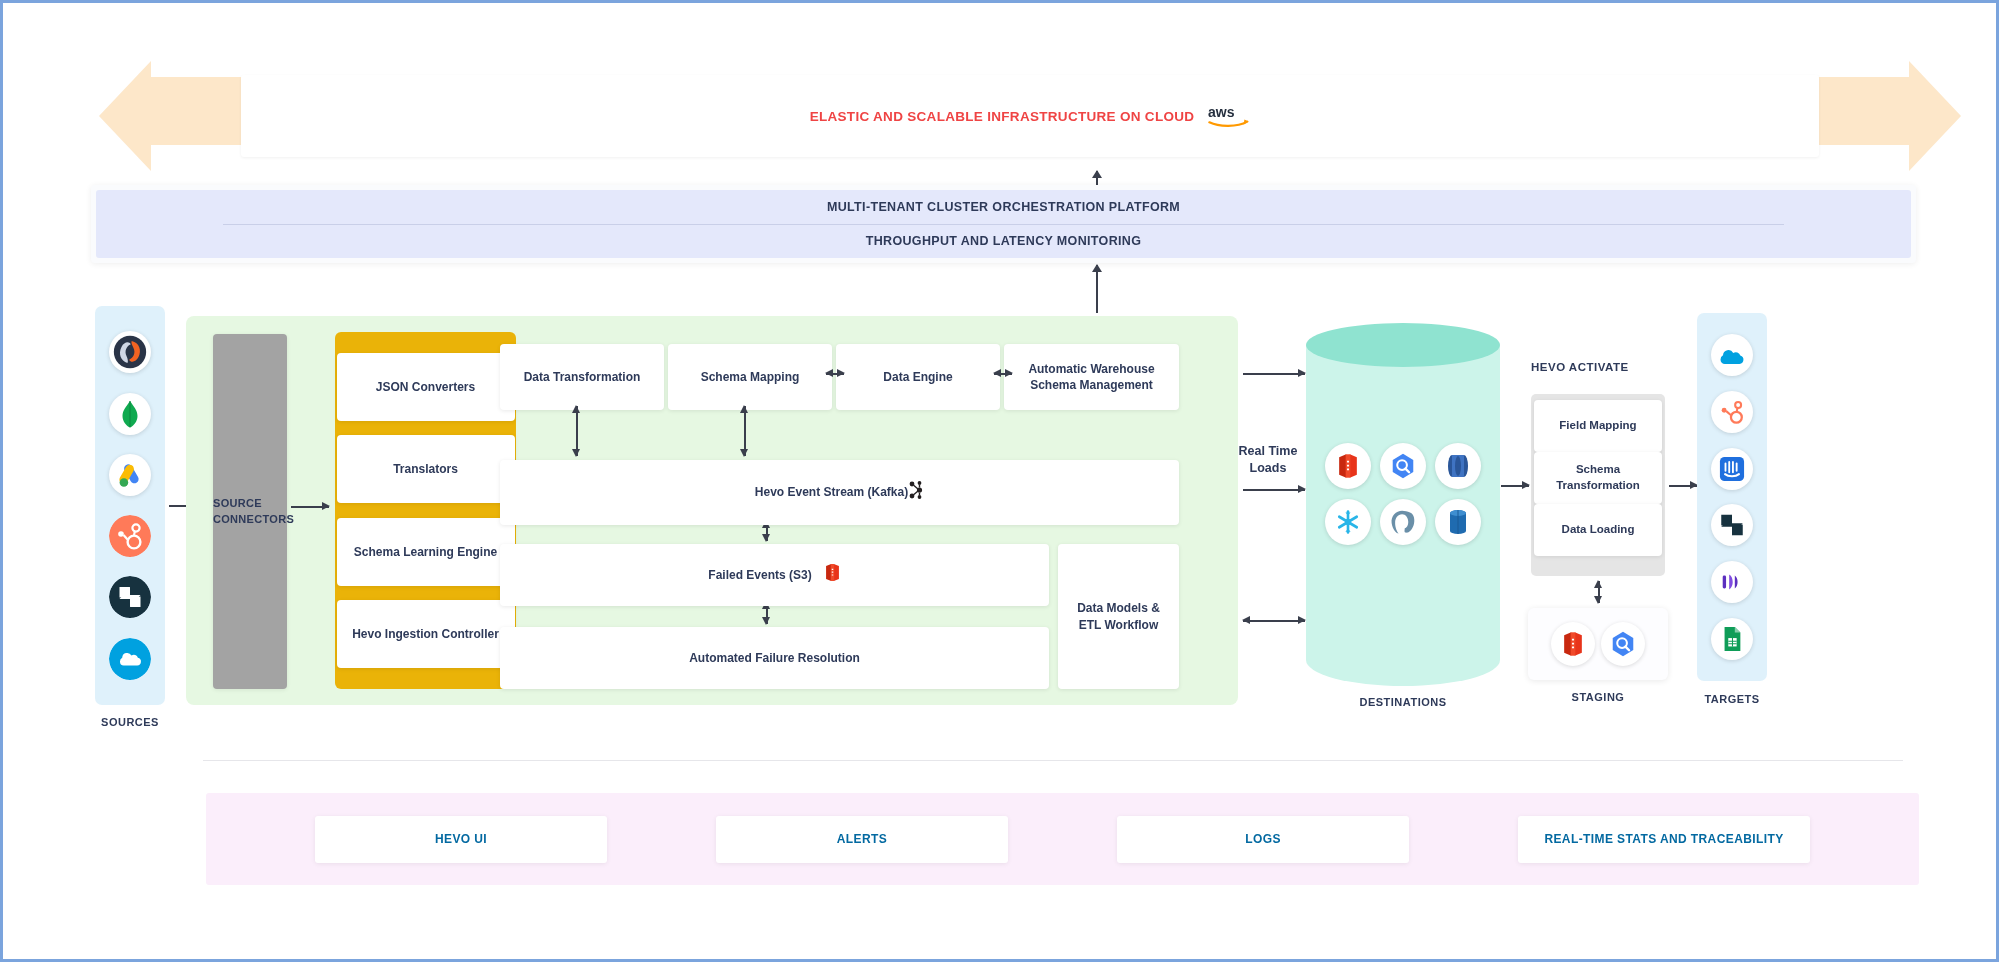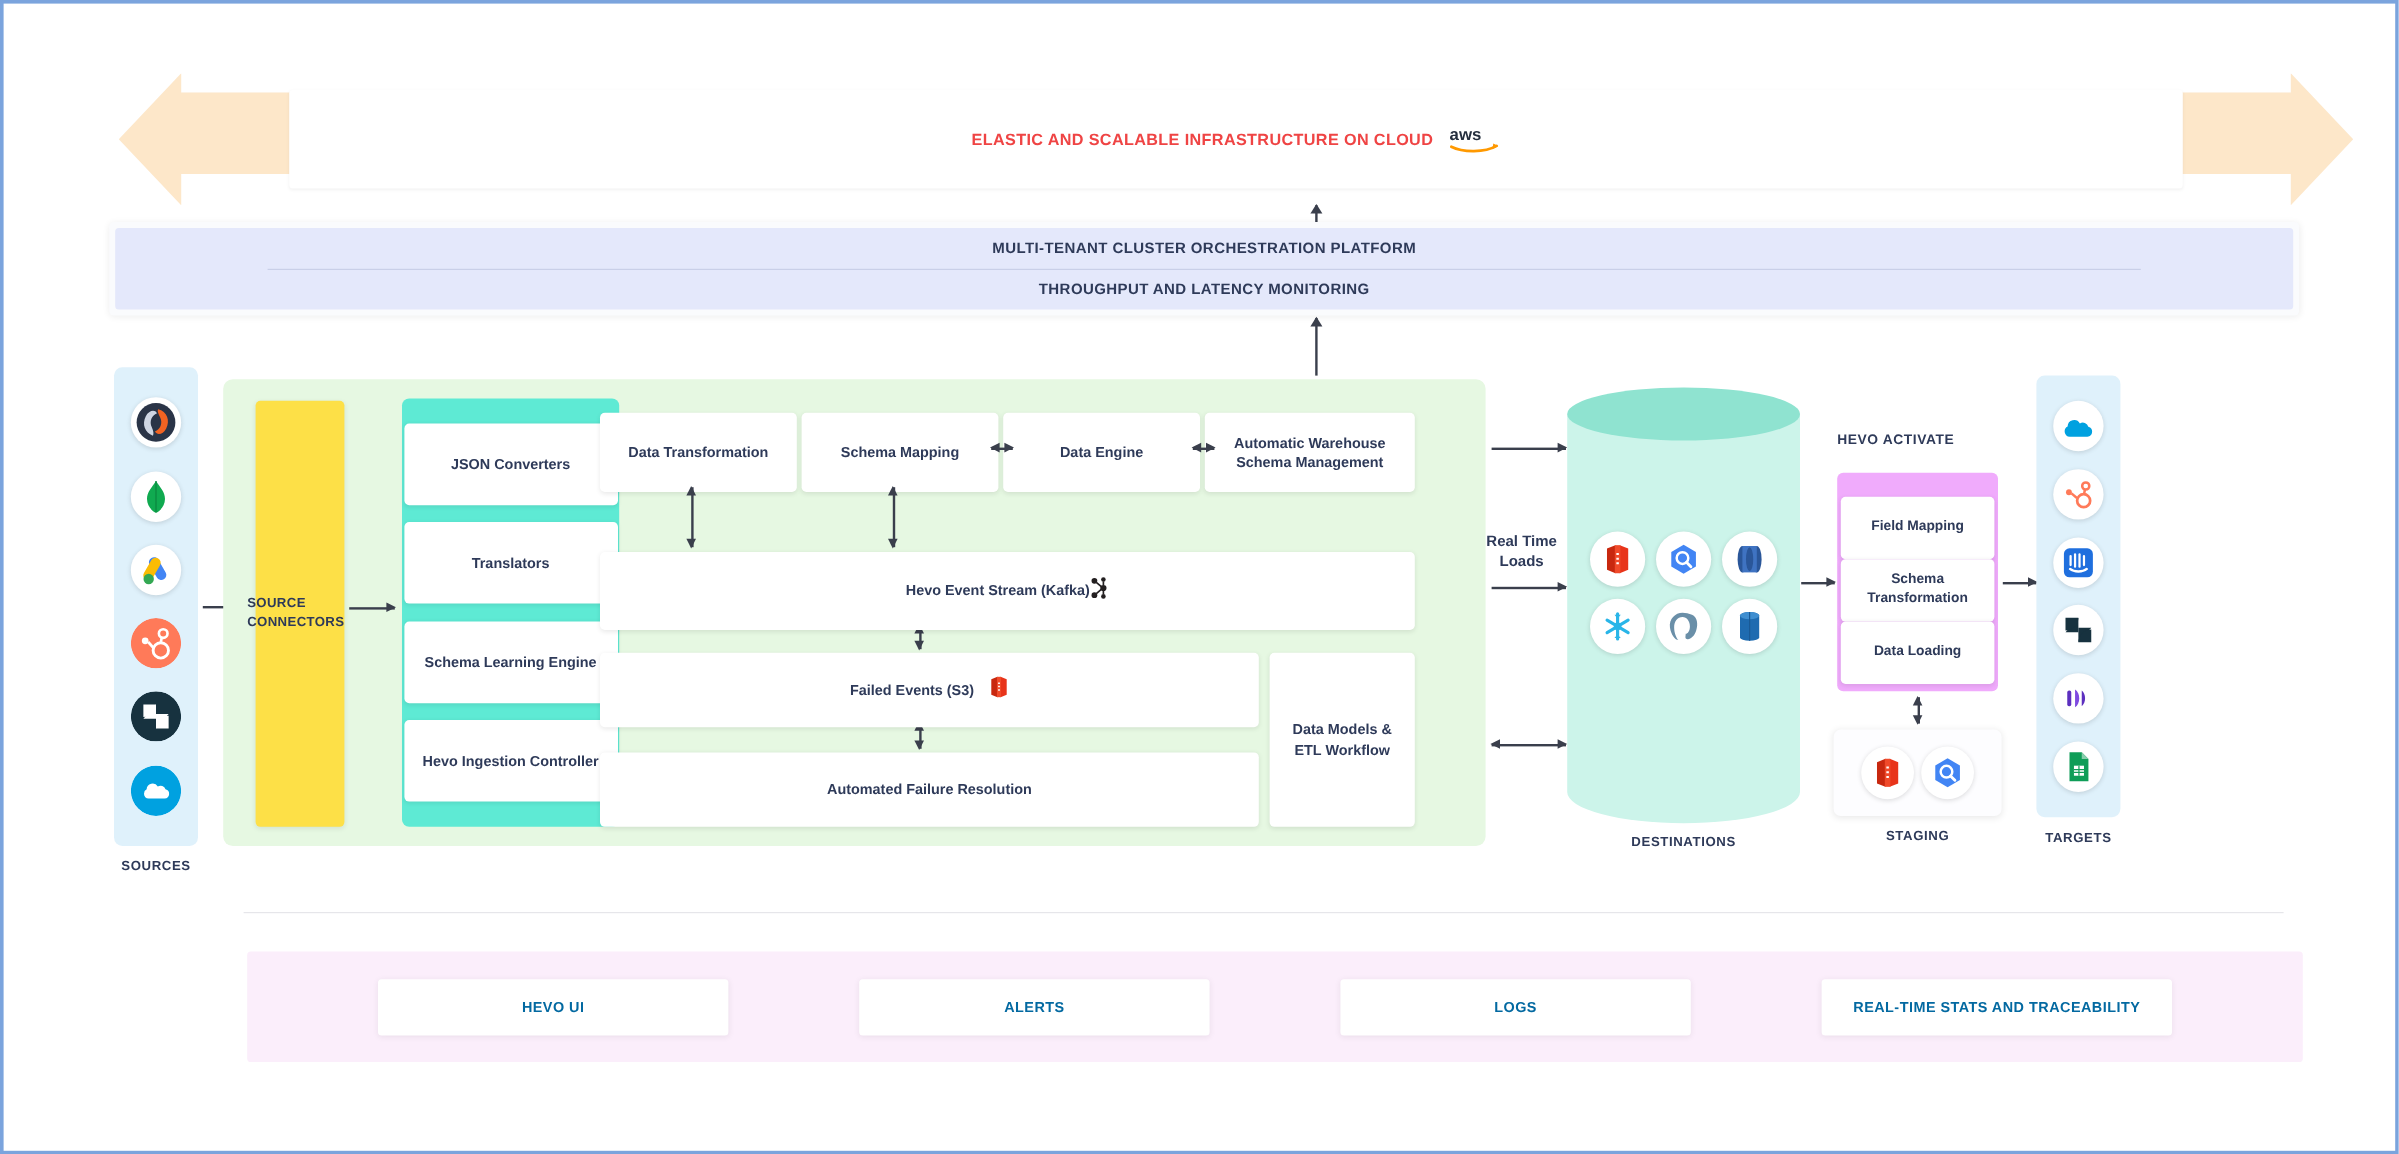--- a/index.html
+++ b/index.html
@@ -83,28 +83,28 @@
   .icon-chip.nobg{background:transparent;box-shadow:none;}
   .icon-chip svg{display:block;}
 
   
   #pipeline{
     left:183px;top:313px;width:1052px;height:389px;
     background:#e6f8e2;border-radius:8px;
   }
   #source-connectors{
     left:27px;top:18px;width:74px;height:355px;
-    background:#fde047;border-radius:4px;
+    background:#a3a3a3;border-radius:4px;
     box-shadow:0 1px 4px rgba(0,0,0,.08);
-    display:flex;align-items:center;justify-content:flex-end;
+    display:flex;align-items:center;justify-content:flex-start;
     font-size:11px;font-weight:700;line-height:1.45;letter-spacing:.3px;
   }
   #ingest-group{
     left:149px;top:16px;width:181px;height:357px;
-    background:#5eead4;border-radius:6px;
+    background:#eab308;border-radius:6px;
     display:flex;flex-direction:column;align-items:center;
     justify-content:space-evenly;padding:6px 0;
   }
   .wbox{
     background:#fff;border-radius:4px;
     box-shadow:0 1px 4px rgba(0,0,0,.09);
     display:flex;align-items:center;justify-content:center;text-align:center;
     font-size:12px;font-weight:700;line-height:1.35;color:#2e3a59;
     padding:4px 6px;
   }
@@ -151,23 +151,23 @@
   #destinations-label{left:1303px;top:693px;width:194px;text-align:center;
     font-size:11px;font-weight:700;letter-spacing:.5px;}
   #rtl-label{left:1228px;top:440px;width:74px;text-align:center;
     font-size:12.5px;font-weight:700;line-height:1.35;}
 
   
   #activate-title{left:1528px;top:358px;width:180px;text-align:left;
     font-size:11.5px;font-weight:700;letter-spacing:.5px;}
   #activate-panel{
     left:1528px;top:391px;width:134px;height:182px;
-    background:#f0abfc;border-radius:5px;
+    background:#e5e5e5;border-radius:5px;
     display:flex;flex-direction:column;align-items:center;
-    justify-content:flex-end;padding:6px 0;
+    justify-content:flex-start;padding:6px 0;
   }
   #activate-panel .wbox{width:116px;height:44px;font-size:11.5px;}
   #staging-card{
     left:1525px;top:605px;width:140px;height:72px;
     background:#fdfdff;border-radius:6px;
     box-shadow:0 1px 6px rgba(0,0,0,.09);
     display:flex;align-items:center;justify-content:center;gap:6px;
   }
   #staging-card .icon-chip{width:44px;height:44px;}
   #staging-label{left:1525px;top:688px;width:140px;text-align:center;

